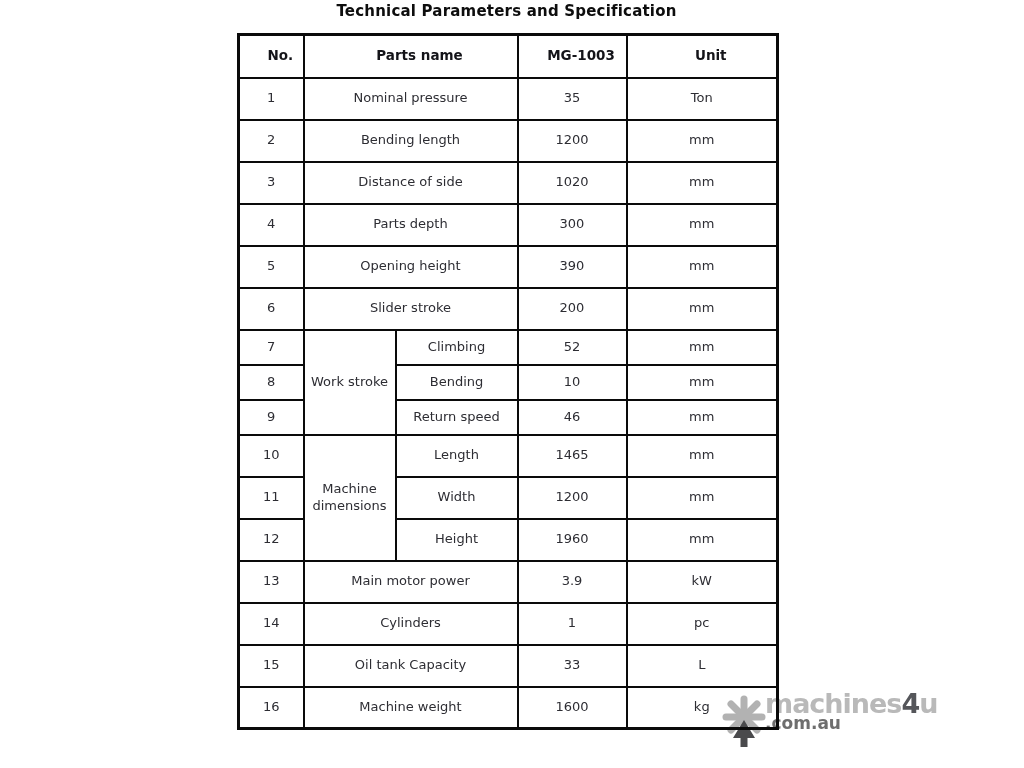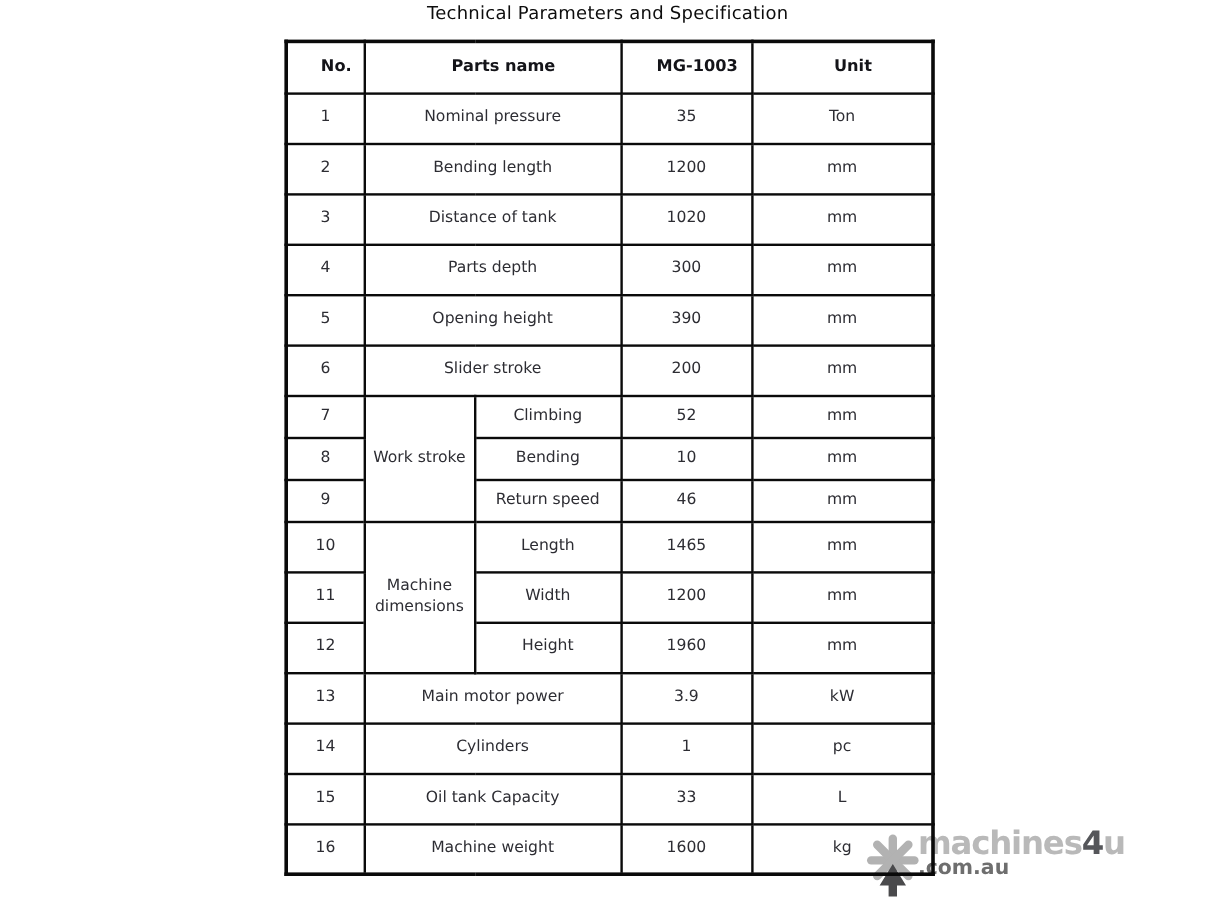--- a/index.html
+++ b/index.html
@@ -12,21 +12,21 @@
     position: relative;
     width: 1024px; height: 768px;
     background: #ffffff;
     overflow: hidden;
   }
   .doc-title {
     position: absolute;
     left: 237px; top: 2px; width: 539px;
     text-align: center;
     font-size: 15px;
-    font-weight: normal;
+    font-weight: bold;
     color: #0d0d0d;
     letter-spacing: 0.2px;
   }
   table.spec-table {
     position: absolute;
     left: 237px; top: 33px;
     width: 539px;
     border-collapse: collapse;
     table-layout: fixed;
     z-index: 1;
@@ -113,21 +113,21 @@
         <td>Ton</td>
       </tr>
       <tr class="hn">
         <td>2</td>
         <td colspan="2">Bending length</td>
         <td>1200</td>
         <td>mm</td>
       </tr>
       <tr class="hn">
         <td>3</td>
-        <td colspan="2">Distance of tank</td>
+        <td colspan="2">Distance of side</td>
         <td>1020</td>
         <td>mm</td>
       </tr>
       <tr class="hn">
         <td>4</td>
         <td colspan="2">Parts depth</td>
         <td>300</td>
         <td>mm</td>
       </tr>
       <tr class="hn">

